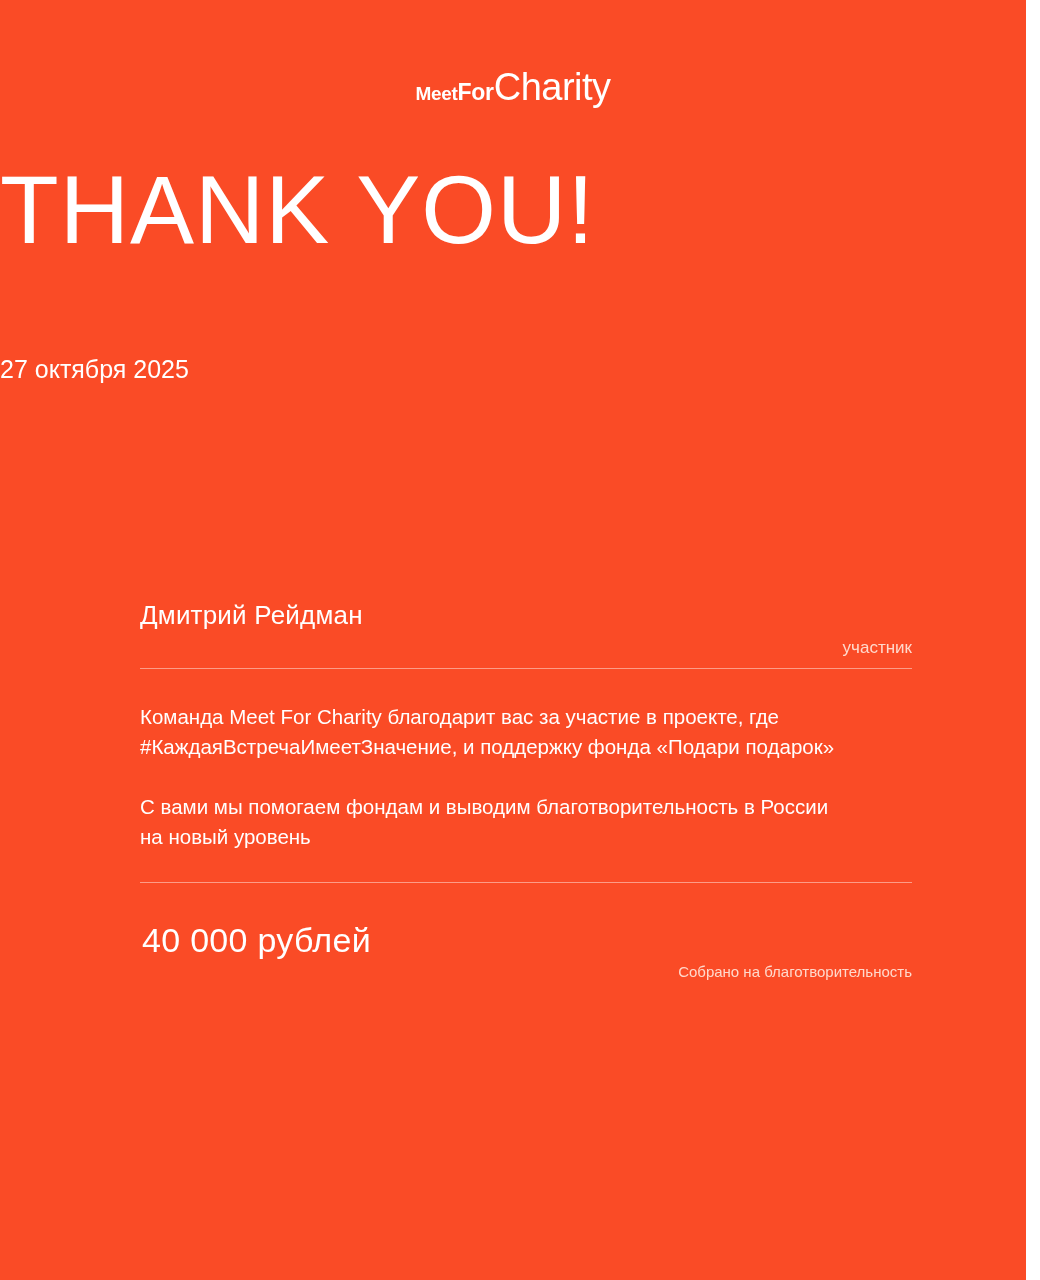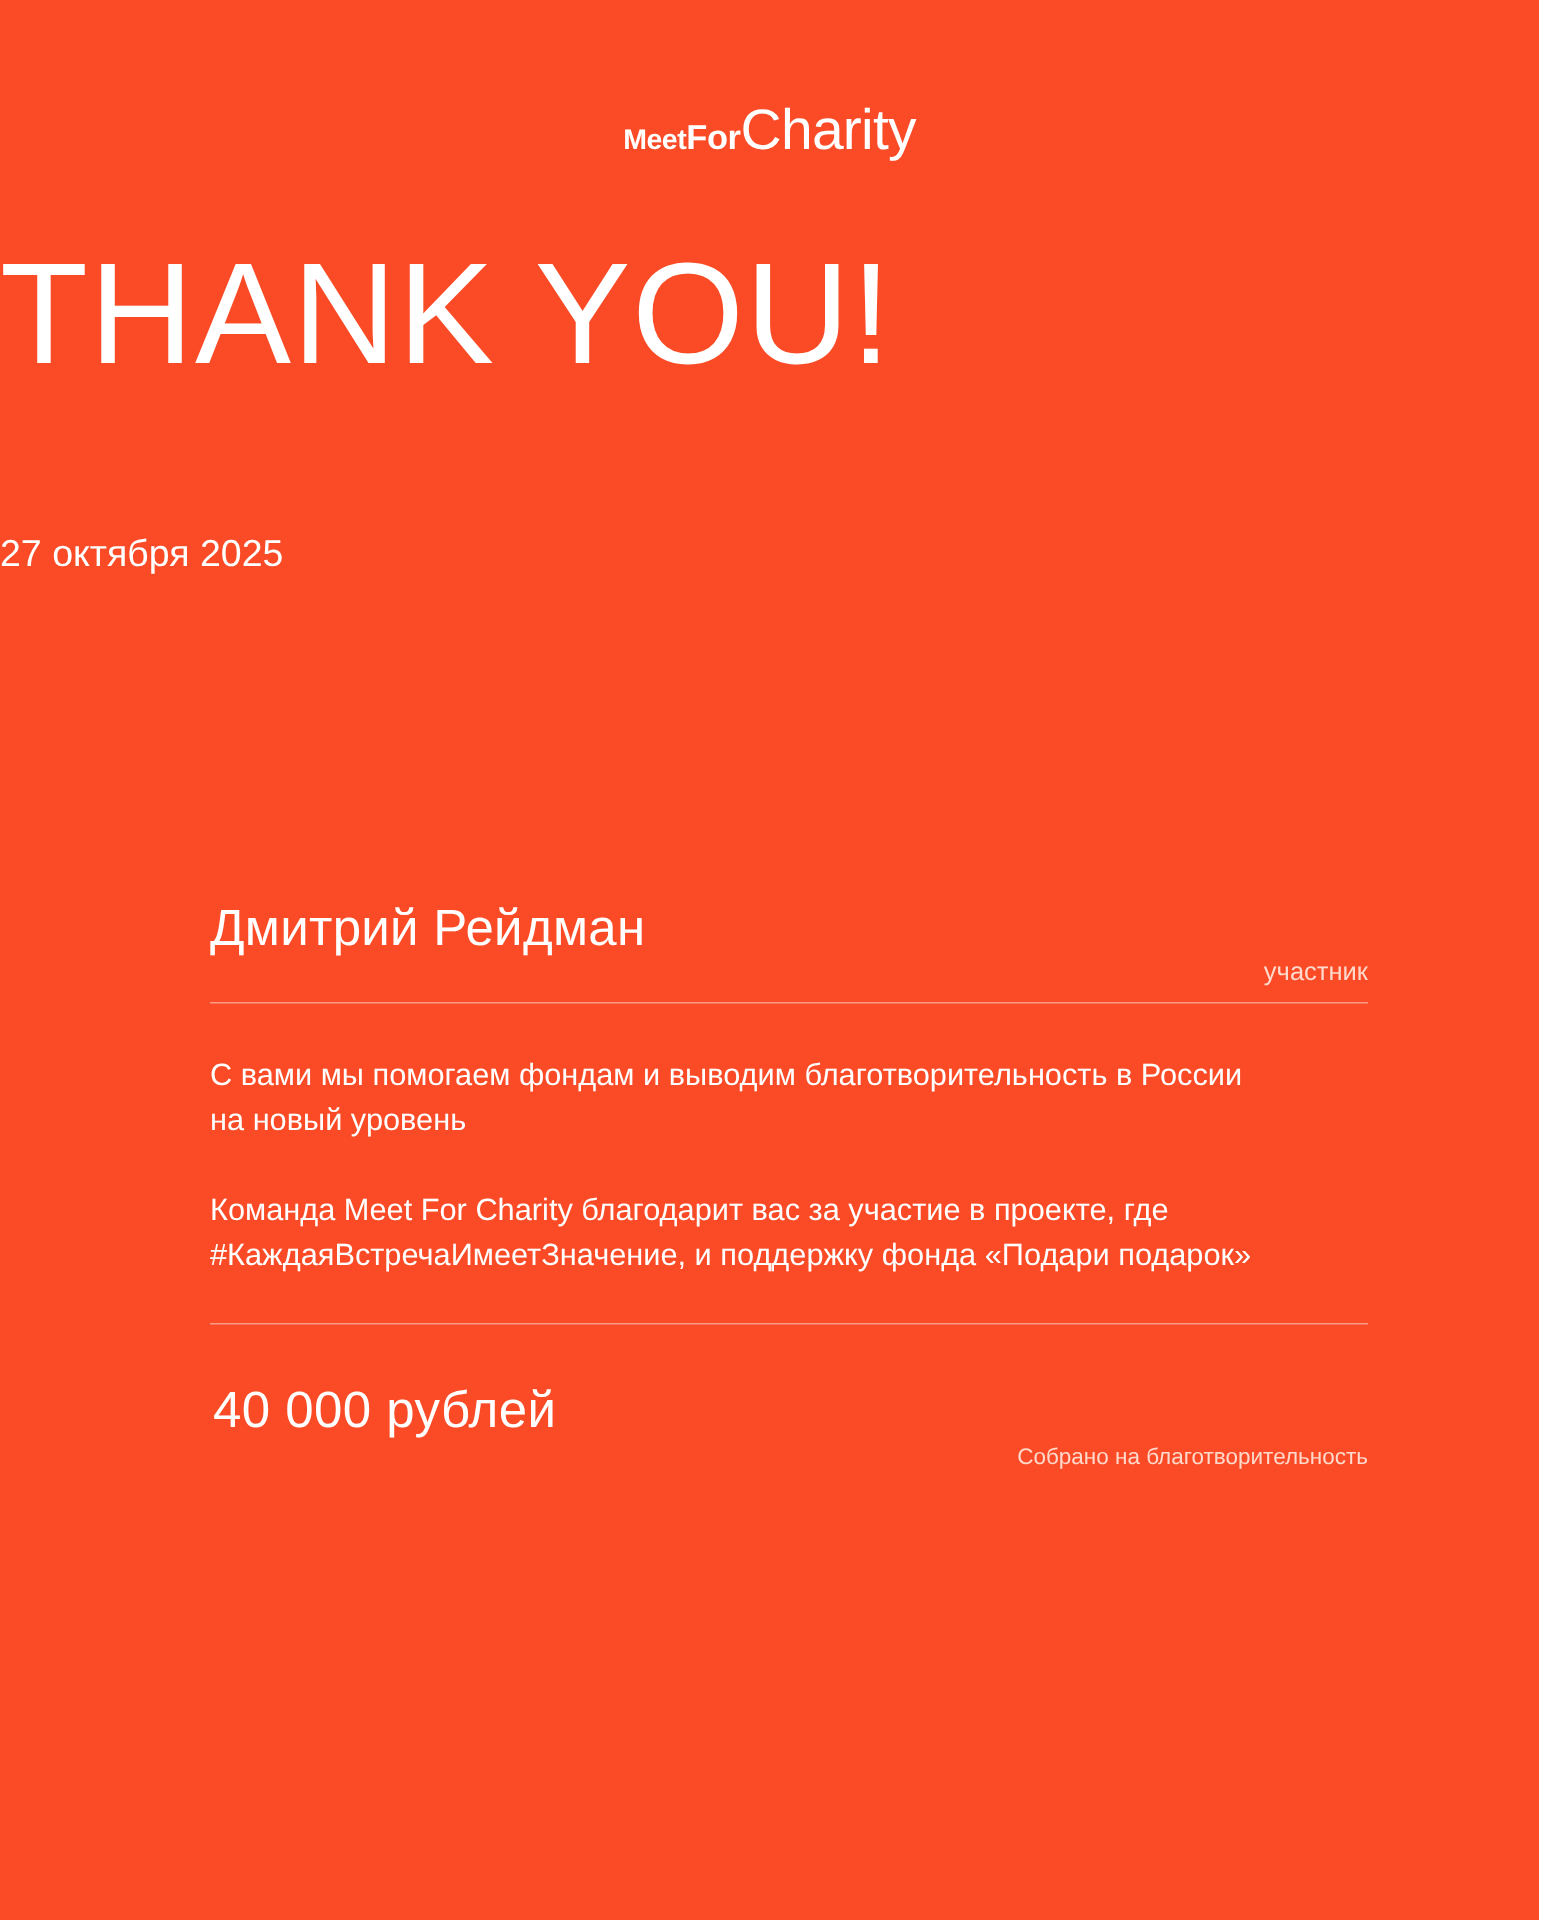--- a/index.html
+++ b/index.html
@@ -106,21 +106,21 @@
 
   .recipient-row {
     position: relative;
     height: 68px;
   }
   .recipient-name {
     position: absolute;
     left: 0;
     top: 0;
     color: #ffffff;
-    font-size: 34px;
+    font-size: 26px;
     font-weight: 400;
     letter-spacing: 0.2px;
   }
   .recipient-role {
     position: absolute;
     right: 0;
     top: 38px;
     color: #ffd9cc;
     font-size: 17px;
     font-weight: 400;
@@ -190,22 +190,22 @@
     <div class="body-block">
 
       <div class="recipient-row">
         <div class="recipient-name">Дмитрий Рейдман</div>
         <div class="recipient-role">участник</div>
       </div>
 
       <div class="rule"></div>
 
       <div class="paragraphs">
+        <p class="paragraph">Команда Meet For Charity благодарит вас за участие в проекте, где #КаждаяВстречаИмеетЗначение, и поддержку фонда «Подари подарок»</p>
         <p class="paragraph">С вами мы помогаем фондам и выводим благотворительность в России на новый уровень</p>
-        <p class="paragraph">Команда Meet For Charity благодарит вас за участие в проекте, где #КаждаяВстречаИмеетЗначение, и поддержку фонда «Подари подарок»</p>
       </div>
 
       <div class="rule"></div>
 
       <div class="amount-row">
         <div class="amount-value">40 000 рублей</div>
         <div class="amount-caption">Собрано на  благотворительность</div>
       </div>
 
     </div>

